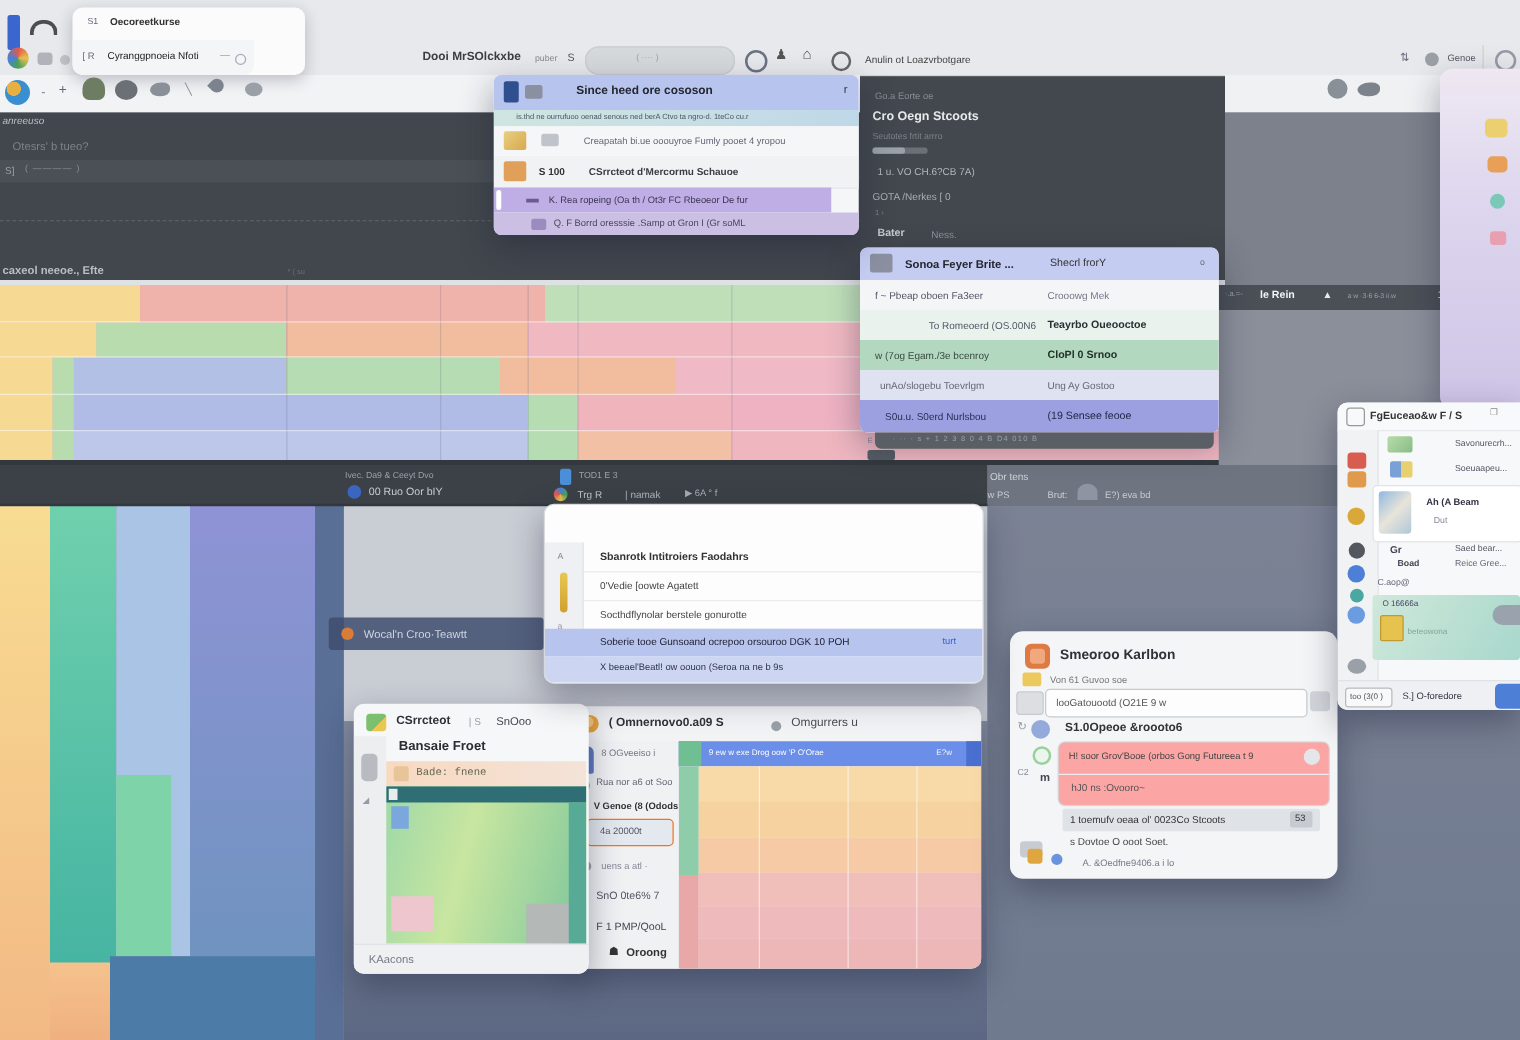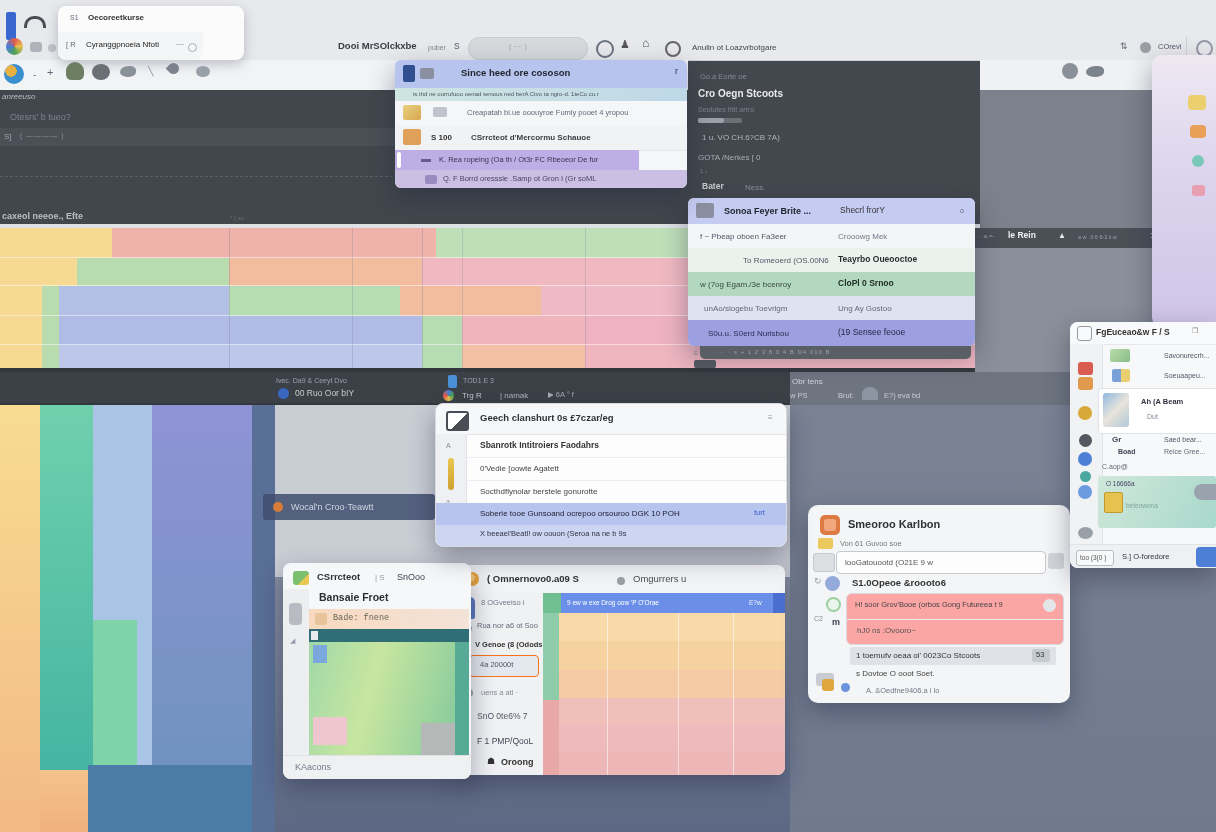--- a/index.html
+++ b/index.html
@@ -134,21 +134,21 @@
 <div class="abs" style="left:468px;top:37px;width:118px;height:21px;background:#d6d9dc;border:1px solid #c8cbd0;border-radius:11px;">
   <span class="txt" style="left:40px;top:5px;font-size:7px;color:#9aa0a6;">( ···· )</span>
 </div>
 <div class="abs circle" style="left:596px;top:40px;width:14px;height:14px;border:2px solid #6b7280;"></div>
 <div class="txt" style="left:620px;top:38px;font-size:11px;color:#555;">♟</div>
 <div class="txt" style="left:642px;top:37px;font-size:12px;color:#555;">⌂</div>
 <div class="abs circle" style="left:665px;top:41px;width:12px;height:12px;border:2px solid #666;"></div>
 <div class="txt" style="left:692px;top:43px;font-size:8px;color:#444;">Anulin ot Loazvrbotgare</div>
 <div class="txt" style="left:1120px;top:41px;font-size:9px;color:#667;">⇅</div>
 <div class="abs circle" style="left:1140px;top:42px;width:11px;height:11px;background:#9aa0a6;"></div>
-<div class="txt" style="left:1158px;top:43px;font-size:7.5px;color:#556;">COrevi</div>
+<div class="txt" style="left:1158px;top:43px;font-size:7.5px;color:#556;">Genoe</div>
 <div class="abs" style="left:1186px;top:36px;width:1px;height:20px;background:#d0d3d6;"></div>
 <div class="abs circle" style="left:1196px;top:40px;width:13px;height:13px;border:2px solid #99a;"></div>
 
 <div class="abs circle" style="left:4px;top:64px;width:20px;height:20px;background:radial-gradient(circle at 35% 35%,#e8b040 30%,#3a8fd0 32%);"></div>
 <div class="txt" style="left:33px;top:69px;font-size:10px;color:#778;">-</div>
 <div class="txt" style="left:47px;top:66px;font-size:11px;color:#667;">+</div>
 <div class="abs" style="left:66px;top:62px;width:18px;height:18px;background:#6d7d62;border-radius:50% 50% 30% 30%;"></div>
 <div class="abs circle" style="left:92px;top:64px;width:18px;height:16px;background:#6b7077;"></div>
 <div class="abs" style="left:120px;top:66px;width:16px;height:11px;background:#8a9098;border-radius:60% 40% 50% 50%;"></div>
 <div class="txt" style="left:148px;top:66px;font-size:9px;color:#889;">╲</div>
@@ -192,21 +192,21 @@
   <div class="abs" style="left:0;top:41px;width:292px;height:24px;background:#f5f6f8;border-bottom:1px solid #e8eaec;">
     <span class="abs" style="left:8px;top:4px;width:18px;height:15px;background:linear-gradient(135deg,#e8d080,#d8a850);border-radius:2px;"></span>
     <span class="abs" style="left:38px;top:6px;width:14px;height:10px;background:#c0c4ca;border-radius:2px;"></span>
     <span class="txt" style="left:72px;top:8px;font-size:7.5px;color:#667;">Creapatah bi.ue ooouyroe Fumly pooet 4 yropou</span>
   </div>
   <div class="abs" style="left:0;top:65px;width:292px;height:25px;background:#f1f2f4;border-bottom:1px solid #e4e6e9;">
     <span class="abs" style="left:8px;top:4px;width:18px;height:16px;background:#e0a05a;border-radius:2px;"></span>
     <span class="txt" style="left:36px;top:8px;font-size:8px;font-weight:bold;color:#333;">S 100</span>
     <span class="txt" style="left:76px;top:8px;font-size:8px;font-weight:bold;color:#3a3e44;">CSrrcteot d'Mercormu Schauoe</span>
   </div>
-  <div class="abs" style="left:0;top:90px;width:244px;height:20px;background:#bfaee6;">
+  <div class="abs" style="left:0;top:90px;width:244px;height:20px;background:#bfaee6;padding-left:26px;">
     <span class="abs" style="left:2px;top:2px;width:4px;height:16px;background:#fff;border-radius:2px;"></span>
     <span class="abs" style="left:26px;top:9px;width:10px;height:3px;background:#6a5a90;"></span>
     <span class="txt" style="left:44px;top:6px;font-size:7.5px;color:#3a3550;">K. Rea ropeing (Oa th / Ot3r FC Rbeoeor De fur</span>
   </div>
   <div class="abs" style="left:0;top:110px;width:292px;height:18px;background:#cbbfe4;">
     <span class="abs" style="left:30px;top:5px;width:12px;height:9px;background:#9a8cc0;border-radius:2px;"></span>
     <span class="txt" style="left:48px;top:5px;font-size:7.5px;color:#4a4560;">Q. F Borrd oresssie  .Samp ot Gron I (Gr soML</span>
   </div>
 </div>
 
@@ -236,25 +236,20 @@
   <div class="abs" style="left:0;top:122px;width:287px;height:26px;background:#9ca0e0;">
     <span class="txt" style="left:20px;top:9px;font-size:8px;color:#2a2e52;">S0u.u. S0erd Nurlsbou</span>
     <span class="txt" style="left:150px;top:8px;font-size:8.5px;color:#1e2240;">(19  Sensee feooe</span>
   </div>
 </div>
 <div class="abs" style="left:700px;top:346px;width:271px;height:13px;background:#5a5f66;border-radius:0 0 5px 5px;z-index:18;">
   <span class="txt" style="left:14px;top:3px;font-size:6px;color:#9aa0a8;letter-spacing:1px;">· ·· · s + 1 2 3 8  0 4 B  D4 010 B</span>
 </div>
 
 <div class="card" style="left:435px;top:403px;width:350px;height:142px;background:#fdfdfe;border:1px solid #d8dadd;border-radius:8px;overflow:hidden;z-index:16;">
-  <div class="abs" style="left:0;top:0;width:350px;height:30px;background:#f6f7f9;border-bottom:1px solid #e4e6e9;">
-    <span class="abs" style="left:10px;top:7px;width:19px;height:16px;border:2px solid #4a4e54;border-radius:3px;background:linear-gradient(135deg,#fff 55%,#4a4e54 56%);"></span>
-    <span class="txt" style="left:44px;top:9px;font-size:9.5px;font-weight:bold;color:#2e3238;">Geech clanshurt 0s £7czar/eg</span>
-    <span class="txt" style="left:332px;top:9px;font-size:8px;color:#99a;">≡</span>
-  </div>
   <div class="abs" style="left:0;top:30px;width:30px;height:112px;background:#eef0f3;border-right:1px solid #e2e4e8;">
     <span class="txt" style="left:10px;top:8px;font-size:7px;color:#889;">A</span>
     <span class="abs" style="left:12px;top:24px;width:6px;height:32px;background:linear-gradient(180deg,#e8c850,#d0a030);border-radius:3px;"></span>
     <span class="txt" style="left:10px;top:64px;font-size:7px;color:#99a;">a</span>
   </div>
   <div class="abs" style="left:30px;top:30px;width:320px;height:23px;border-bottom:1px solid #ececef;">
     <span class="txt" style="left:14px;top:7px;font-size:8.5px;font-weight:bold;color:#333;">Sbanrotk Intitroiers Faodahrs</span>
   </div>
   <div class="abs" style="left:30px;top:53px;width:320px;height:23px;border-bottom:1px solid #ececef;">
     <span class="txt" style="left:14px;top:7px;font-size:8px;color:#444;">0'Vedie [oowte Agatett</span>

